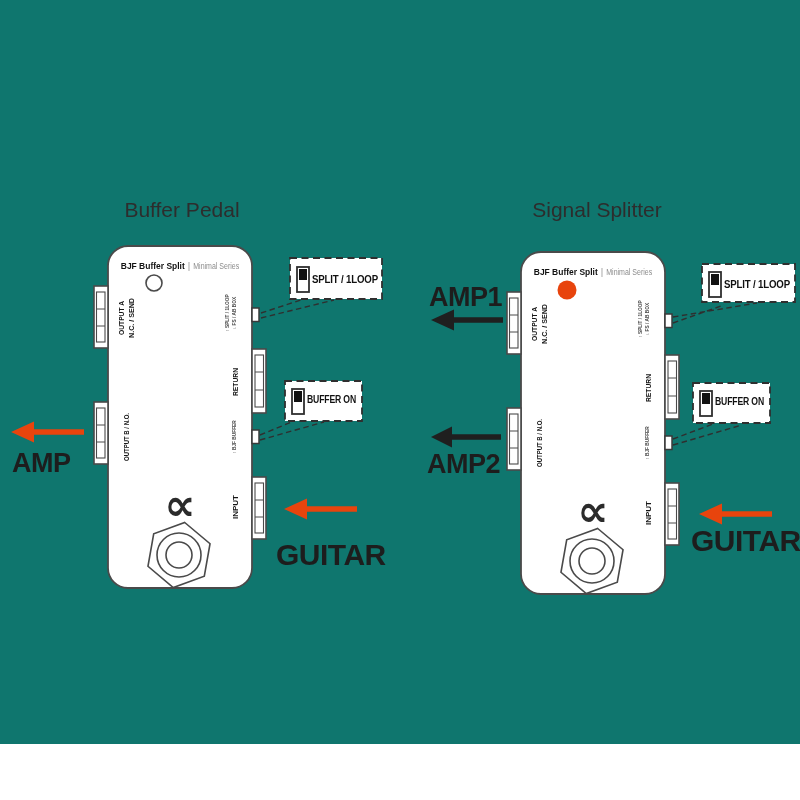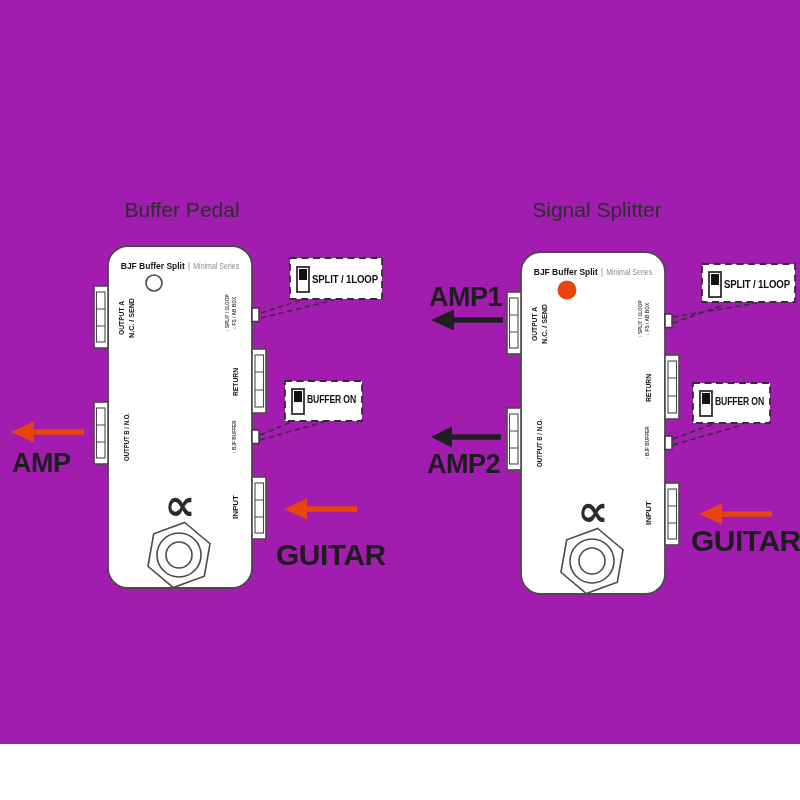--- a/index.html
+++ b/index.html
@@ -1,16 +1,16 @@
 <!DOCTYPE html>
 <html><head>
 <meta charset="utf-8">
 <style>
   html,body{margin:0;padding:0;background:#ffffff;}
-  .stage{width:800px;height:744px;position:relative;background:#a21caf;font-family:"Liberation Sans",sans-serif;}
+  .stage{width:800px;height:744px;position:relative;background:#0f766e;font-family:"Liberation Sans",sans-serif;}
   svg{display:block;}
   .title{font:21px "Liberation Sans",sans-serif;fill:#2d2d2d;}
   .body-outline{fill:#ffffff;stroke:#4a4a4a;stroke-width:1.8;}
   .jack-outer{fill:#ffffff;stroke:#4a4a4a;stroke-width:1.6;}
   .jack-inner{fill:none;stroke:#4a4a4a;stroke-width:1.1;}
   .jack-line{stroke:#4a4a4a;stroke-width:1;}
   .hole{fill:#ffffff;stroke:#4a4a4a;stroke-width:1.6;}
   .sw{fill:#ffffff;stroke:#3a3a3a;stroke-width:1.5;}
   .pedal-label{font:bold 7.5px "Liberation Sans",sans-serif;fill:#161616;letter-spacing:0px;}
   .tiny-label{font:bold 4.8px "Liberation Sans",sans-serif;fill:#4d4d4d;}

